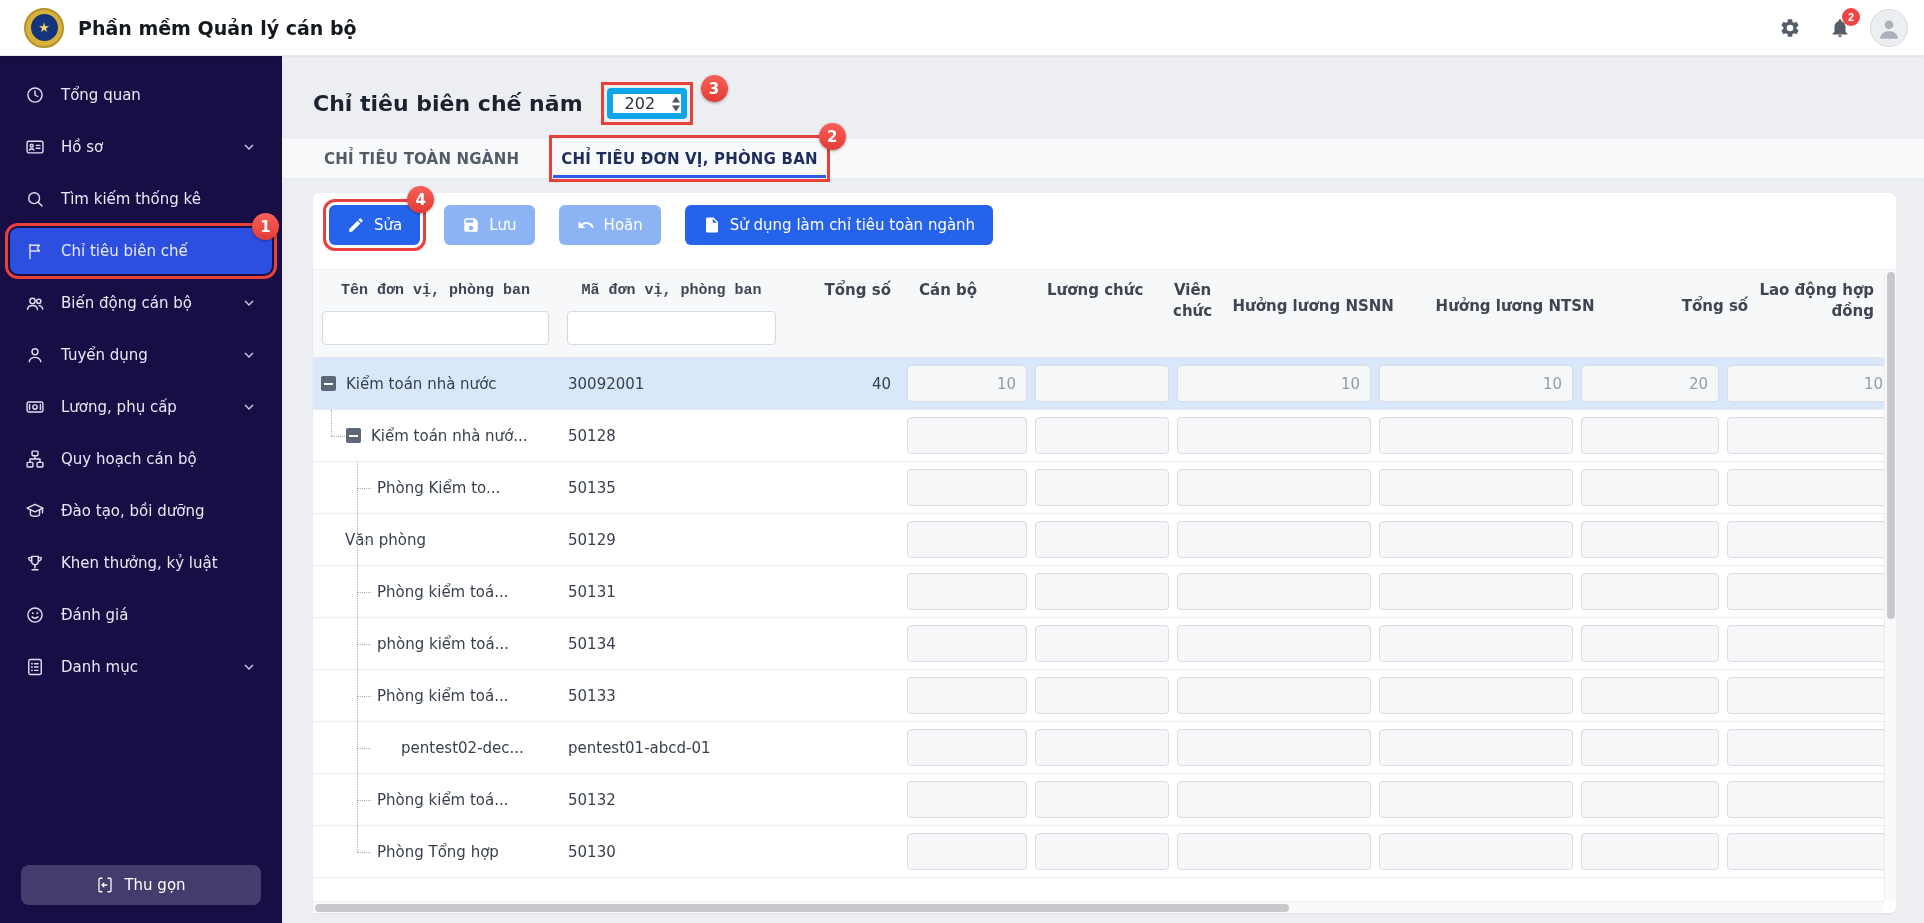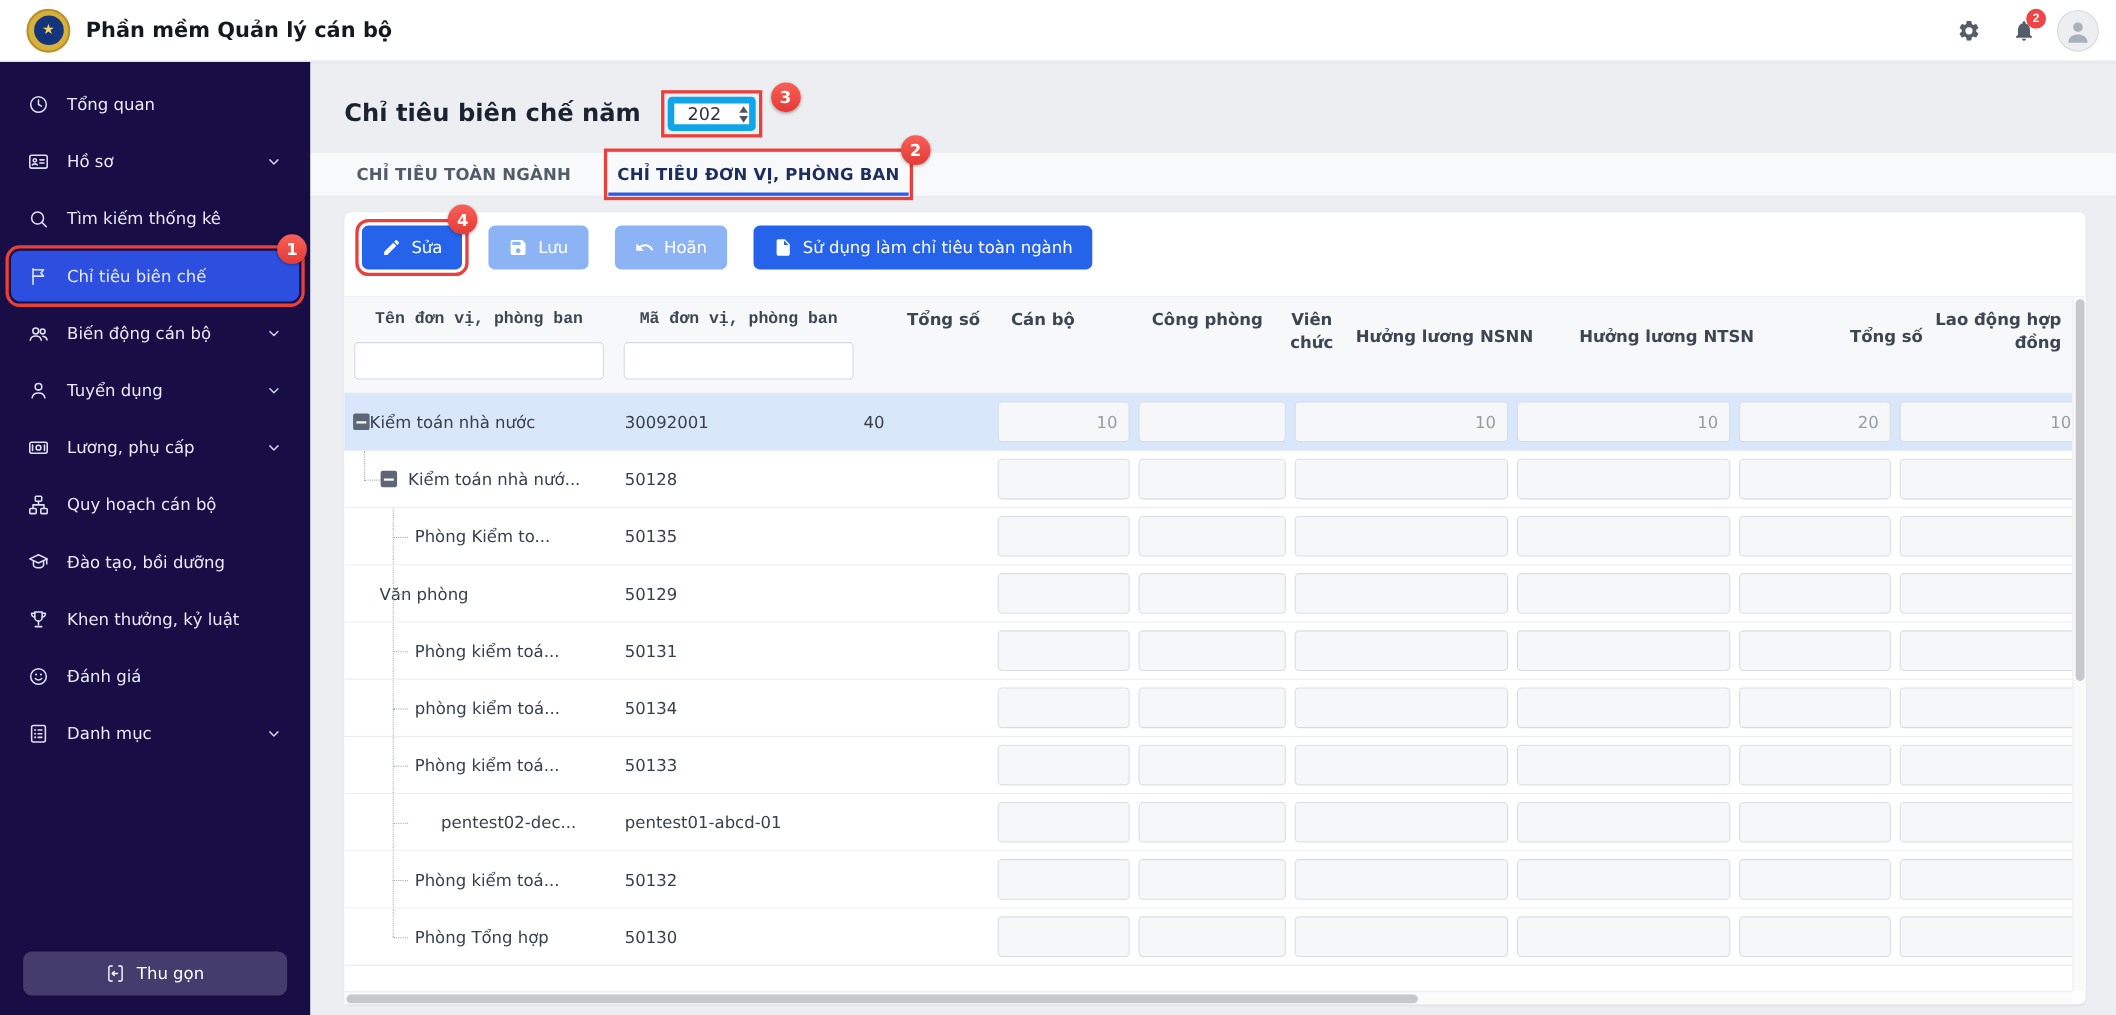--- a/index.html
+++ b/index.html
@@ -83,21 +83,21 @@
   .vc-sub .r { text-align:right; padding-right:14px; }
   .ldhd-th { text-align:right; padding-right:24px; }
   .ldhd-th .th-label { display:inline-block; max-width:120px; }
 
   .trow { display:grid; grid-template-columns:var(--grid-cols); height:52px; align-items:center; border-bottom:1px solid #e9ecef; background:#fff; font-size:15px; color:#39404d; }
   .trow.selected { background:#d9e7fb; }
   .cell { min-width:0; }
   .name-cell { position:relative; height:100%; display:flex; align-items:center; overflow:hidden; }
   .row-label { white-space:nowrap; overflow:hidden; }
   .code-cell { padding-left:10px; white-space:nowrap; overflow:hidden; }
-  .total-cell { padding-right:12px; }
+  .total-cell { text-align:right; padding-right:12px; }
   .input-cell { padding:0 4px; }
   .num-input { width:100%; height:37px; background:#f6f7f9; border:1px solid #d9dde3; border-radius:4px; text-align:right; padding:0 10px; color:#959ca6; font-size:15px; font-family:inherit; }
   .tree-v { position:absolute; top:0; bottom:0; width:0; border-left:1px dotted #a6aeb9; }
   .tree-v.half { bottom:50%; }
   .tree-h { position:absolute; top:50%; width:14px; height:0; border-top:1px dotted #a6aeb9; }
   .minus-box { width:15px; height:15px; flex:0 0 15px; background:#5d6775; border-radius:2px; position:relative; cursor:pointer; }
   .minus-box::after { content:""; position:absolute; left:3px; right:3px; top:6.5px; height:2px; background:#fff; }
 
   
   .hscroll { position:absolute; left:0; right:12px; bottom:0; height:12px; background:#fafafa; border-top:1px solid #ededed; }
@@ -384,40 +384,40 @@
                   <div class="th-label">Mã đơn vị, phòng ban</div>
                   <input class="filter-input" style="">
                 </div>
                 <div class="th-right">
                   <div class="th-label">Tổng số</div>
                 </div>
                 <div class="th-left">
                   <div class="th-label">Cán bộ</div>
                 </div>
                 <div class="th-left">
-                  <div class="th-label">Công phòng</div>
+                  <div class="th-label">Lương chức</div>
                 </div>
                 <div class="vc-group">
                   <div class="th-label vc-title">Viên chức</div>
                   <div class="vc-sub">
                     <div class="th-label c">Hưởng lương NSNN</div>
                     <div class="th-label c">Hưởng lương NTSN</div>
                     <div class="th-label r">Tổng số</div>
                   </div>
                 </div>
                 <div class="ldhd-th">
                   <div class="th-label">Lao động hợp đồng</div>
                 </div>
               </div>
 
               <div id="table-body">
                   <div class="trow selected">
                     <div class="cell name-cell">
                       <span class="minus-box" style="margin-left:8px"></span>
-                      <span class="row-label" style="">Kiểm toán nhà nước</span>
+                      <span class="row-label" style="margin-left:10px">Kiểm toán nhà nước</span>
                     </div>
                     <div class="cell code-cell">30092001</div>
                     <div class="cell total-cell">40</div>
                     <div class="cell input-cell"><input class="num-input" value="10" disabled="" style=""></div>
                     <div class="cell input-cell"><input class="num-input" value="" disabled="" style=""></div>
                     <div class="cell input-cell"><input class="num-input" value="10" disabled="" style=""></div>
                     <div class="cell input-cell"><input class="num-input" value="10" disabled="" style=""></div>
                     <div class="cell input-cell"><input class="num-input" value="20" disabled="" style=""></div>
                     <div class="cell input-cell"><input class="num-input" value="10" disabled="" style=""></div>
                   </div>

